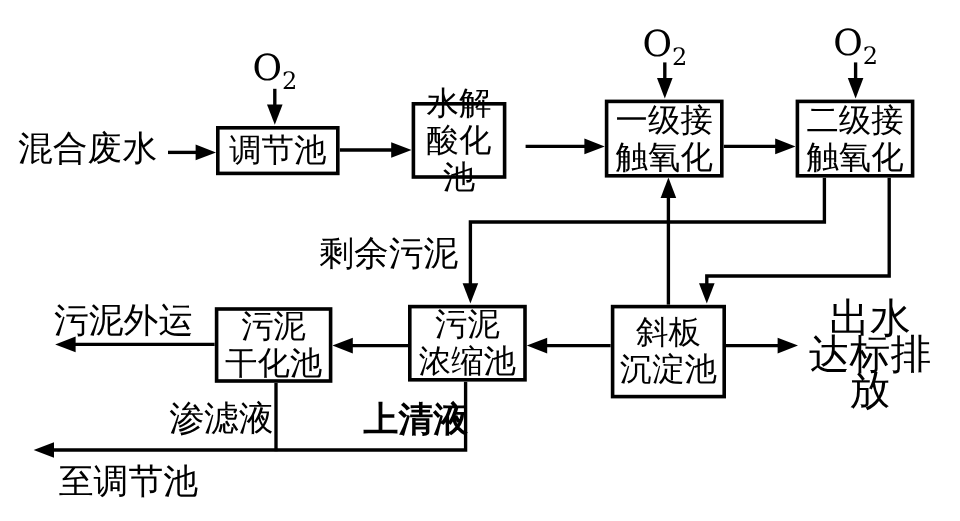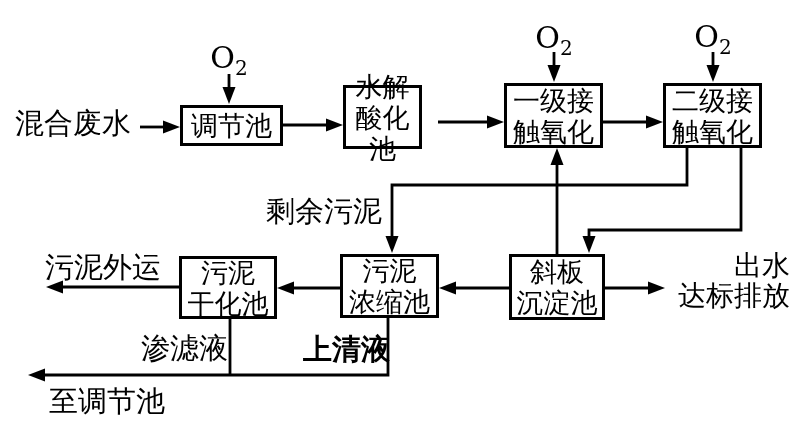--- a/index.html
+++ b/index.html
@@ -55,22 +55,22 @@
     position: absolute;
     width: 60px;
     text-align: center;
     font-size: 30px;
   }
   .o2 sub {
     font-size: 20px;
     line-height: 0;
   }
   .effluent {
-    text-align: right;
-    font-size: 28px;
+    text-align: center;
+    font-size: 34px;
     line-height: 30px;
   }
 </style>
 </head>
 <body>
 
 <div class="canvas">
 
   <svg class="lines-svg" viewBox="0 0 800 434" xmlns="http://www.w3.org/2000/svg">
 
@@ -132,21 +132,21 @@
 
   <div class="pbox" style="left:663px; top:83px; width:99px; height:65px;">二级接
 触氧化</div>
 
   <div class="pbox" style="left:179px; top:256px; width:98px; height:63px;">污泥
 干化池</div>
 
   <div class="pbox" style="left:340px; top:254px; width:99px; height:64px;">污泥
 浓缩池</div>
 
-  <div class="pbox" style="left:509px; top:254px; width:96px; height:66px;">斜板
+  <div class="pbox" style="left:509px; top:254px; width:96px; height:78px;">斜板
 沉淀池</div>
 
   <div class="o2" style="left:199px; top:40px;">
     <span>O</span><sub>2</sub>
   </div>
   <div class="o2" style="left:524px; top:20px;">
     <span>O</span><sub>2</sub>
   </div>
   <div class="o2" style="left:683px; top:19px;">
     <span>O</span><sub>2</sub>

